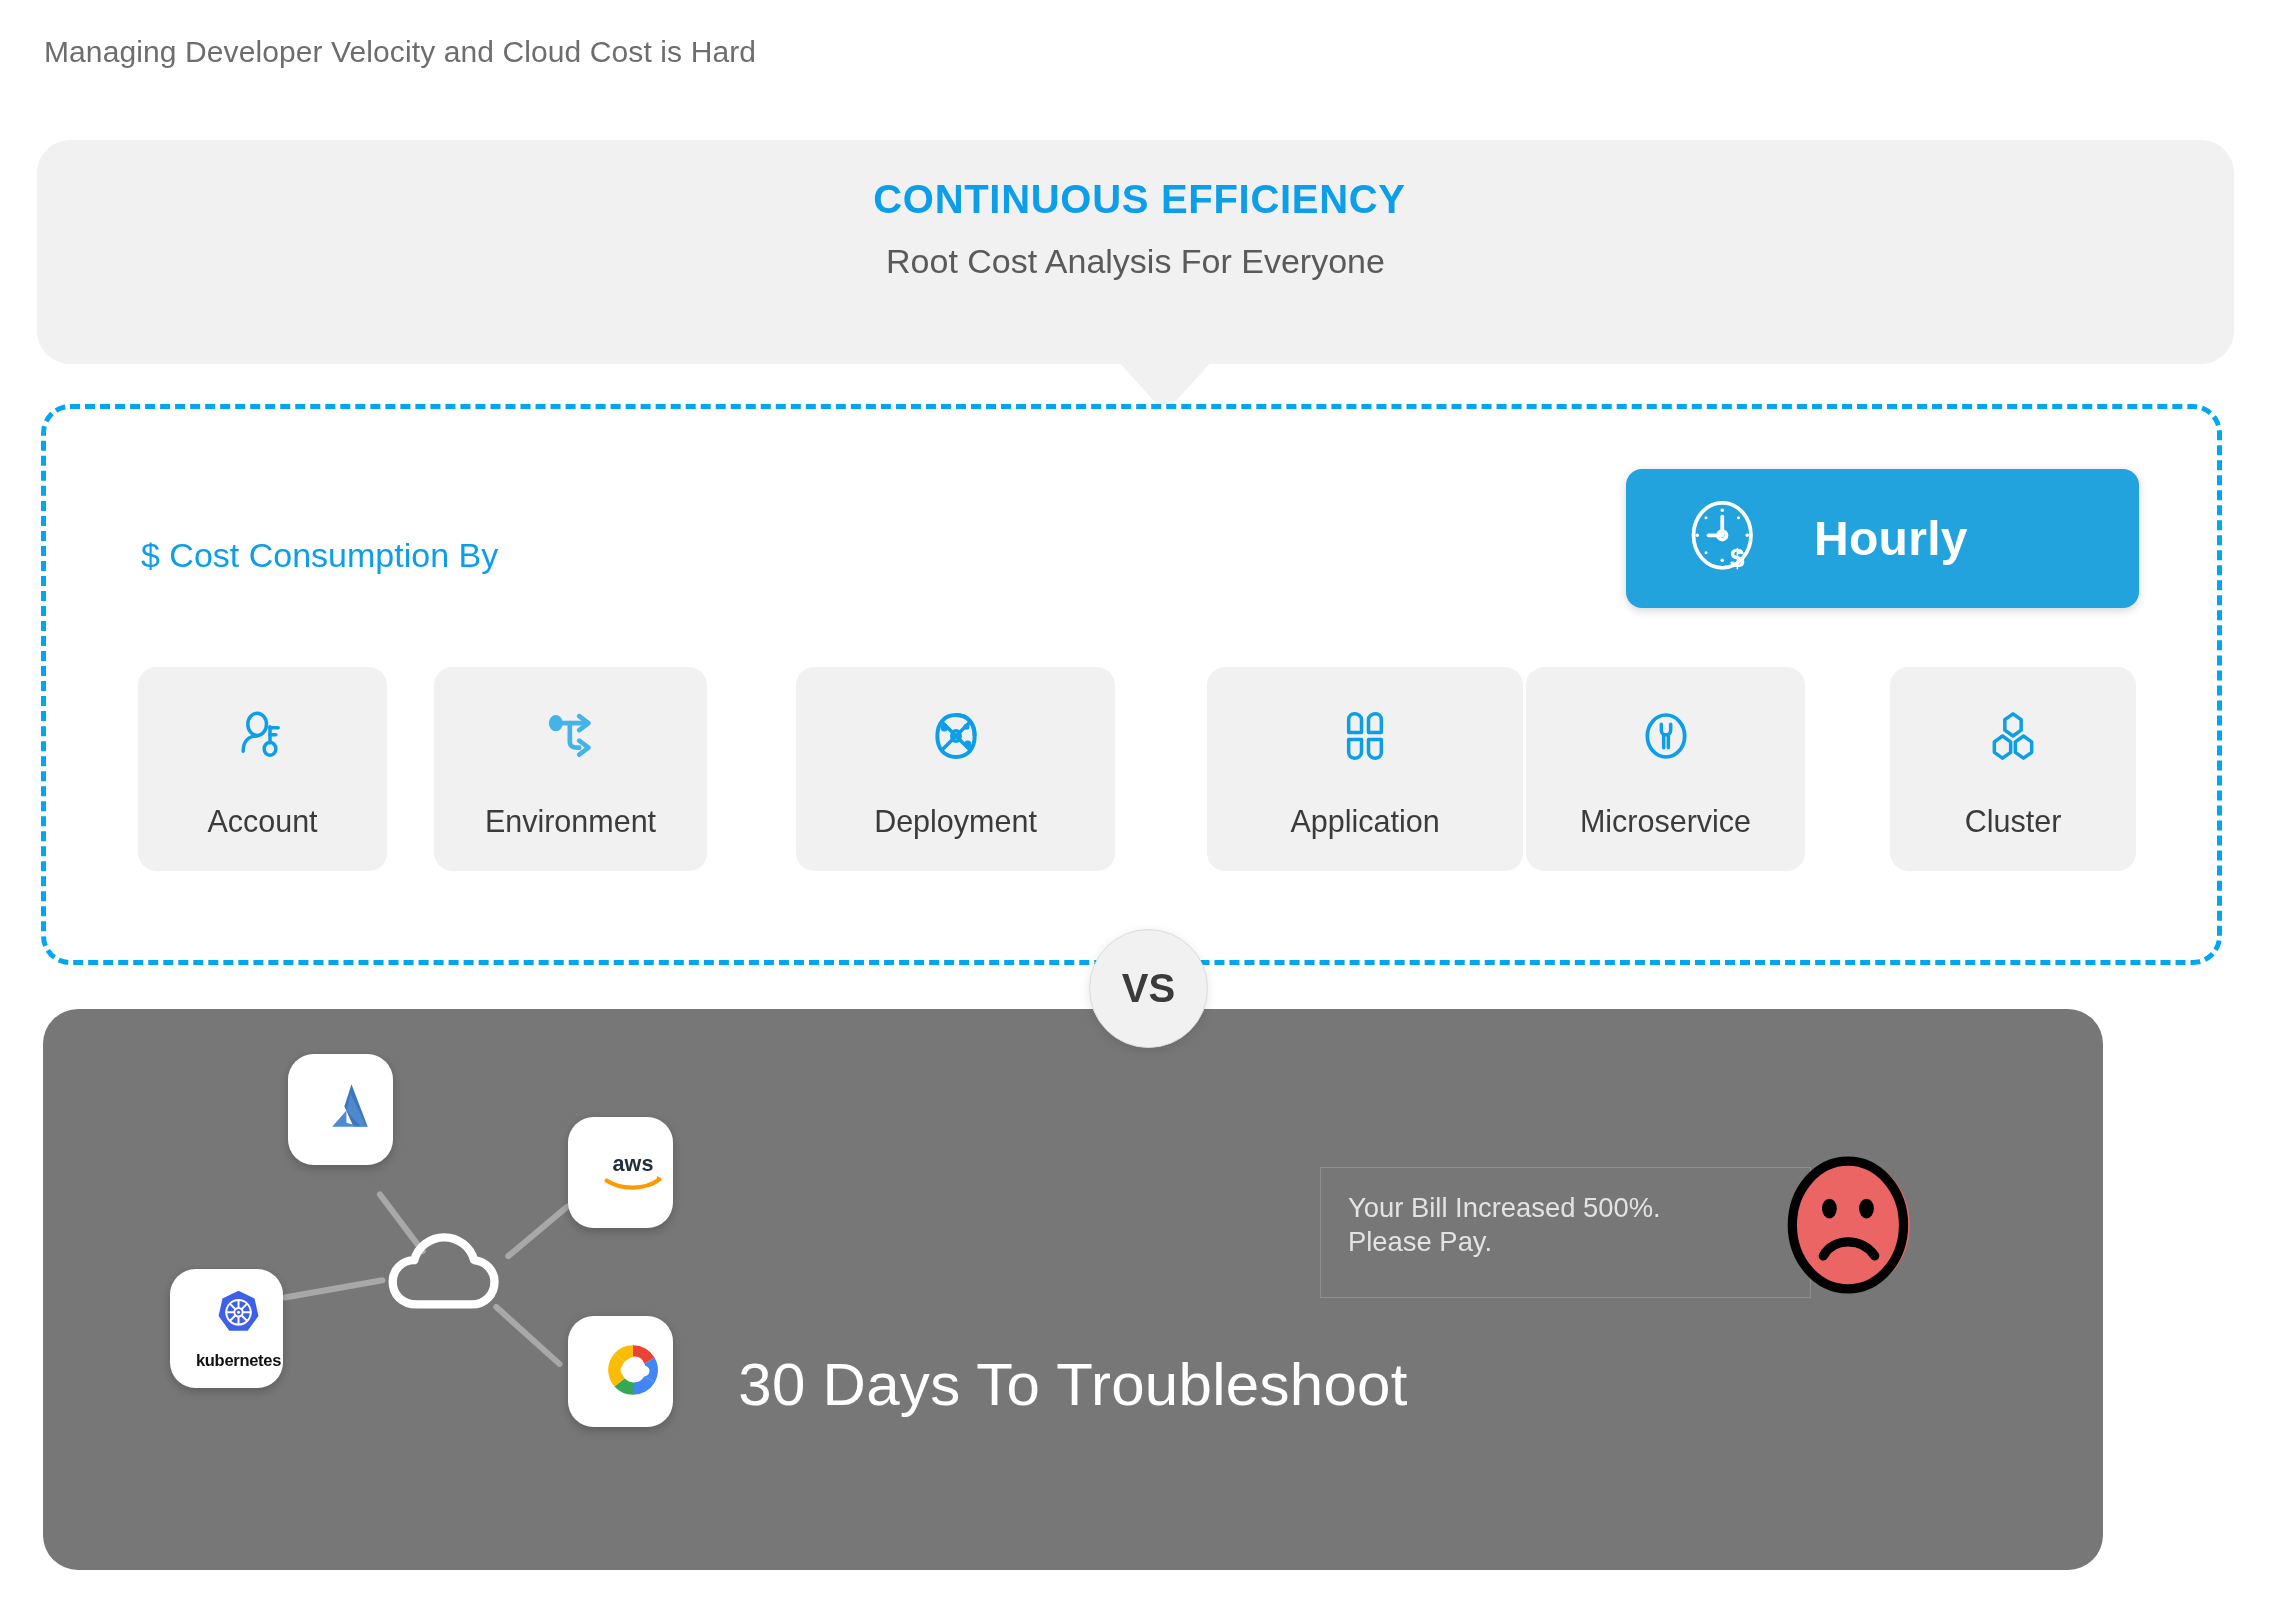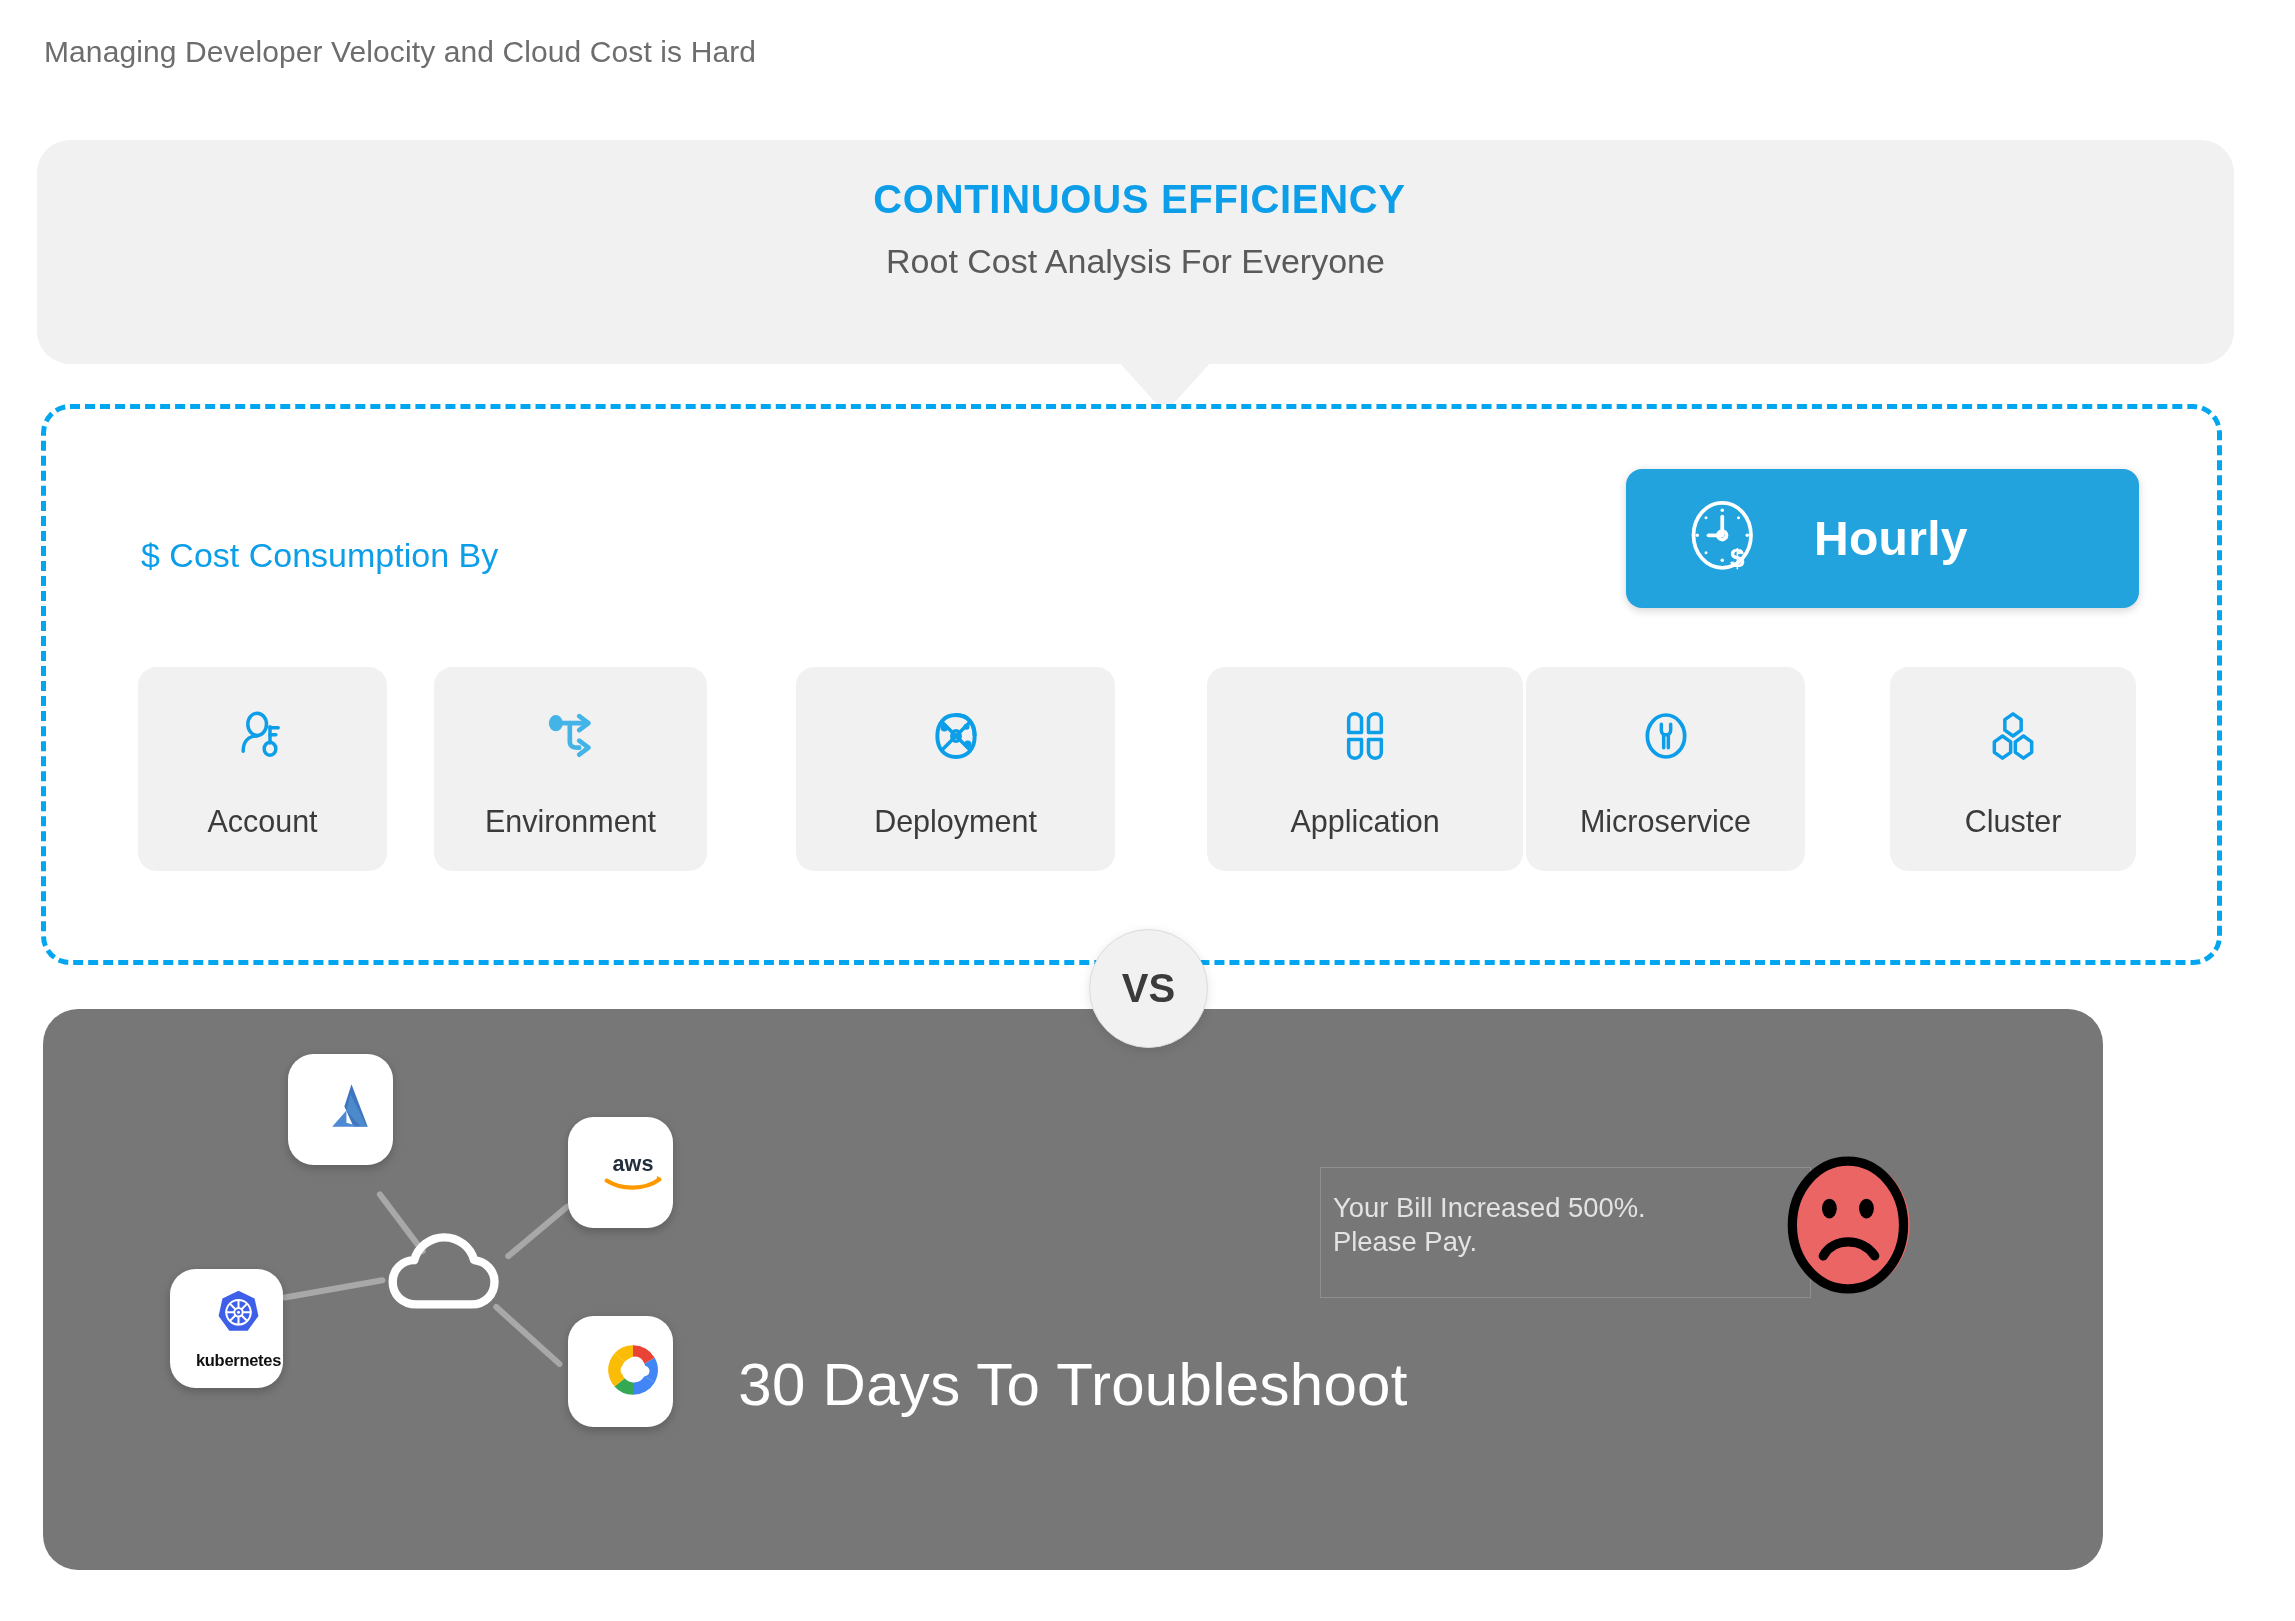--- a/index.html
+++ b/index.html
@@ -158,21 +158,21 @@
   .tile-gcp     { left: 452px; top: 276px; width: 105px; height: 111px; }
   .center-cloud { position: absolute; left: 266px; top: 183px; width: 122px; height: 91px; z-index: 4; }
   .link { position: absolute; height: 6.1px; background: #a8a8a8; border-radius: 3px; z-index: 1; }
 
   
   .bill-box {
     position: absolute;
     left: 1277px; top: 158px;
     width: 491px; height: 131px;
     border: 1.2px solid #8f8f8f;
-    padding: 23px 12px;
+    padding: 23px 27px;
   }
   .bill-line { font-size: 27.4px; color: #e3e3e3; line-height: 1.25; }
   .sad-face { position: absolute; left: 1740px; top: 146px; width: 134px; height: 140px; }
   .troubleshoot {
     position: absolute;
     left: 0; right: 0; top: 341px;
     text-align: center;
     font-size: 60px;
     color: #ffffff;
     letter-spacing: 0.3px;

